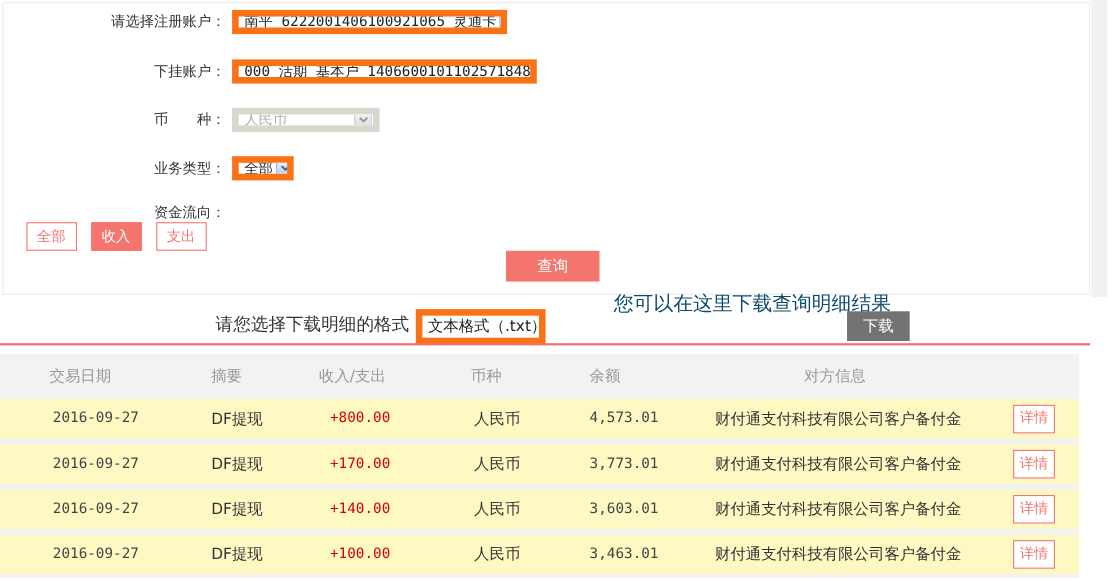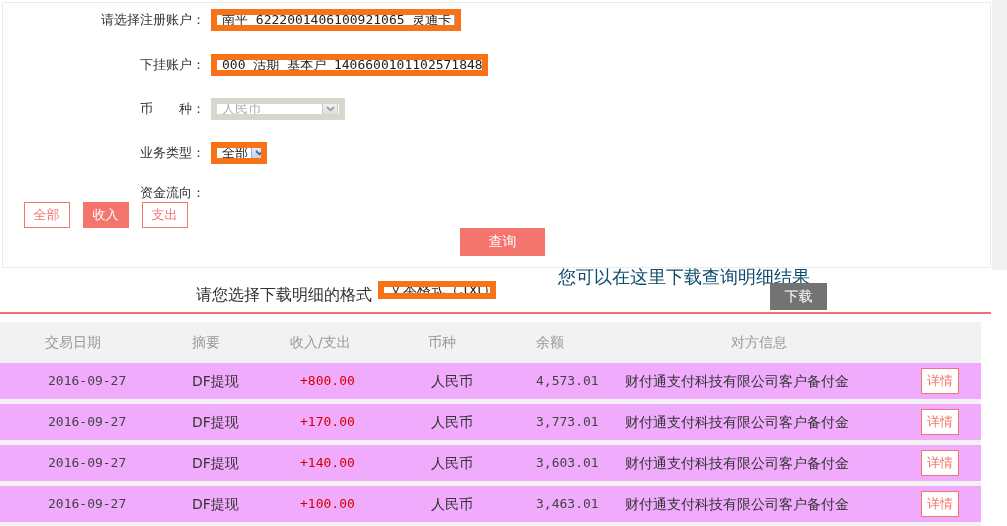--- a/index.html
+++ b/index.html
@@ -36,47 +36,47 @@
               font-family:inherit; }
   .flow-btn.active { background:#f4756e; color:#fff; }
 
   .query-btn { position:absolute; left:460px; top:228px; width:85px; height:28px;
                background:#f4756e; color:#fff; border:none; font-size:14px;
                cursor:pointer; font-family:inherit; }
 
   
   .dl-label { position:absolute; left:0; top:282px; width:372px; text-align:right;
               line-height:26px; font-size:16px; color:#333; }
-  .dl-select { position:absolute; left:378px; top:281px; width:118px; height:18px; font-size:14px; }
+  .dl-select { position:absolute; left:378px; top:281px; width:118px; height:32px; font-size:14px; }
   .dl-hint { position:absolute; left:558px; top:264px; line-height:26px; font-size:18px; color:#0c4a6e; }
   .dl-btn { position:absolute; left:770px; top:283px; width:57px; height:27px;
             background:#737373; color:#fff; border:none; font-size:14px;
             cursor:pointer; font-family:inherit; }
 
   .red-divider { position:absolute; left:0; top:312px; width:991px; height:2px; background:#f0716b; }
 
   
   .table-area { position:absolute; left:0; top:314px; width:981px; }
   .thead { position:relative; margin-top:8px; height:40px; background:#f2f2f2;
            font-size:14px; color:#999; line-height:40px; }
   .thead span { position:absolute; top:0; }
   .h-date { left:45px; } .h-sum { left:192px; } .h-amt { left:290px; }
   .h-cur { left:428px; } .h-bal { left:536px; }
   .h-cp { left:620px; width:278px; text-align:center; }
 
   .rows { background:#f2f2f2; padding:1px 0 4px 0; }
-  .trow { position:relative; height:36px; background:#f0abfc; line-height:36px; font-size:14px; }
+  .trow { position:relative; height:36px; background:#fef9c3; line-height:36px; font-size:14px; }
   .trow + .trow { margin-top:5px; }
   .trow span { position:absolute; top:0; }
   .c-date { left:48px; font-size:13px; color:#444; }
   .c-sum { left:192px; color:#333; }
   .c-amt { left:300px; font-size:13px; color:#d40000; }
   .c-cur { left:431px; color:#333; }
   .c-bal { left:536px; font-size:13px; color:#444; }
-  .c-cp { left:598px; width:278px; text-align:center; color:#333; }
+  .c-cp { left:650px; width:278px; text-align:left; color:#333; }
   .detail-btn { position:absolute; left:921px; top:5px; width:38px; height:26px;
                 background:#fff; border:1px solid #f4756e; color:#f4756e;
                 font-size:13px; line-height:24px; cursor:pointer;
                 font-family:inherit; padding:0; }
 </style>
 </head>
 <body>
 
 <div class="page">
 

